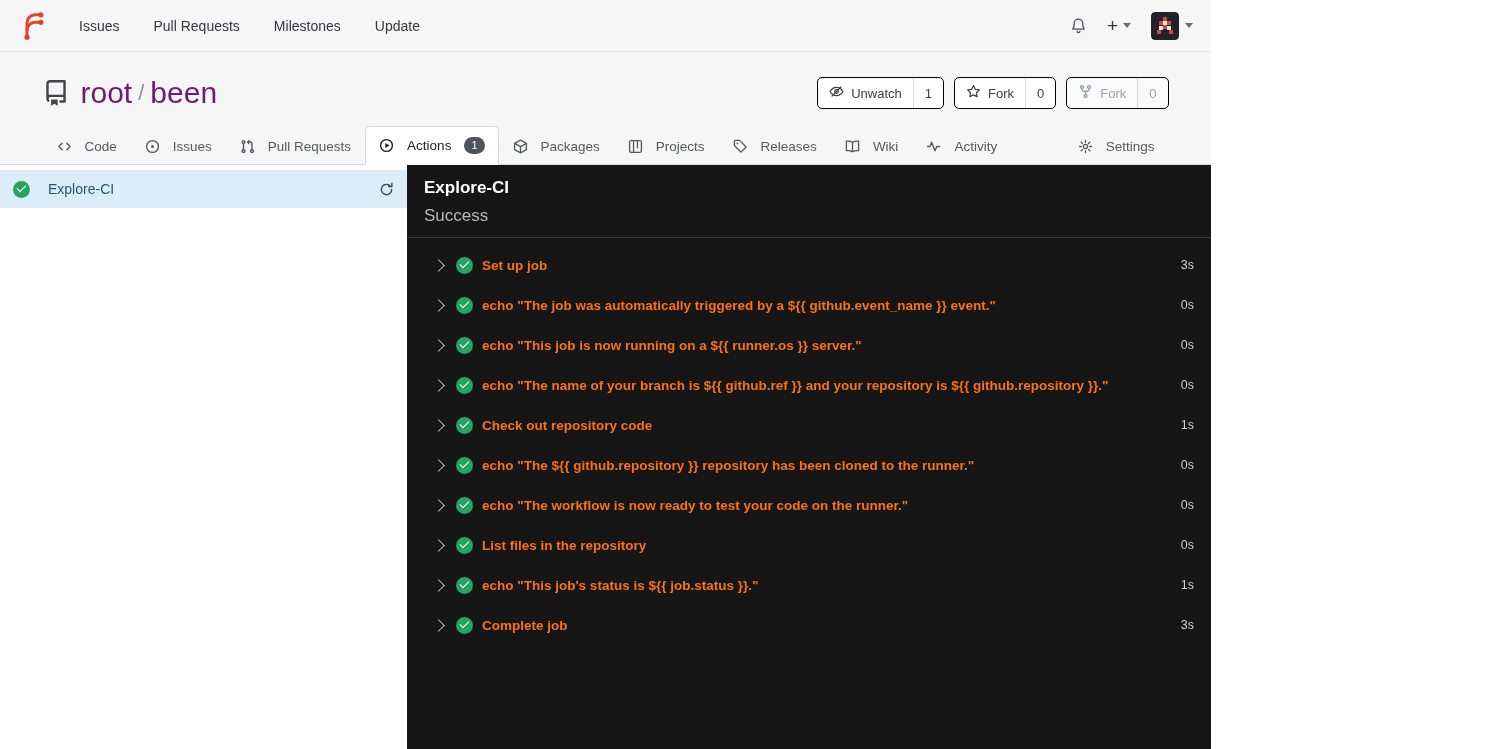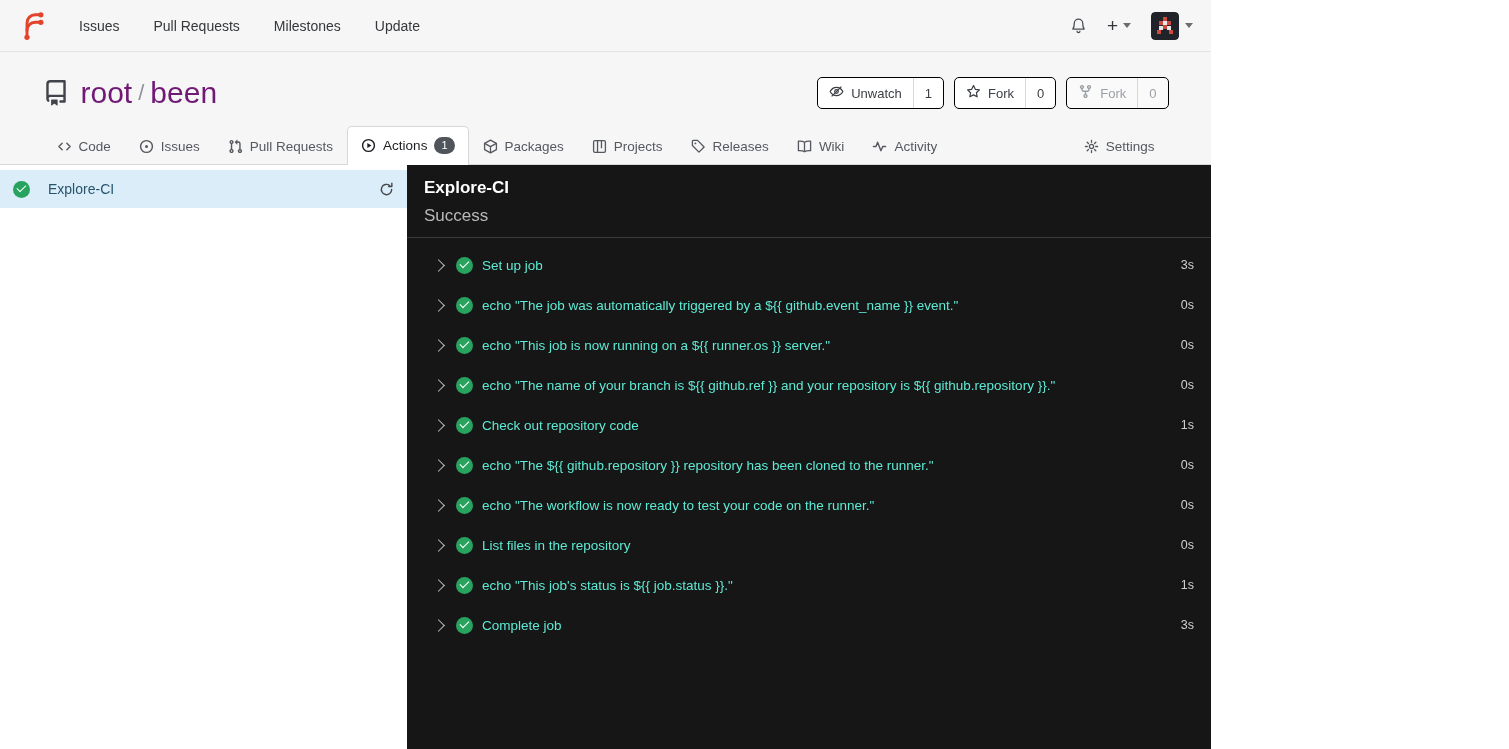--- a/index.html
+++ b/index.html
@@ -31,21 +31,21 @@
   .repo-actions{margin-left:auto;display:flex;gap:10px;}
   .btn-group{display:flex;align-items:stretch;background:#fff;border:1px solid #000000;
              border-radius:5px;overflow:hidden;height:30px;font-size:13px;color:#3b3e43;cursor:pointer;}
   .btn-main{display:flex;align-items:center;gap:7px;padding:0 11px;border-right:1px solid #d8d8db;}
   .btn-count{display:flex;align-items:center;padding:0 11px;}
   .btn-group.disabled{color:#9ba0a6;background:#fafafa;}
 
   
   .tabs-bar{margin-top:12px;border-bottom:1px solid #d8d8db;}
   .tabs{display:flex;align-items:flex-end;}
-  .tab{display:flex;align-items:center;gap:7px;padding:10px 13px;font-size:13.5px;color:#55585e;
+  .tab{display:flex;align-items:center;gap:13px;padding:10px 13px;font-size:13.5px;color:#55585e;
        cursor:pointer;border:1px solid transparent;border-bottom:none;white-space:nowrap;}
   .tab svg{flex:none;}
   .tab.active{background:#fff;border-color:#d8d8db;border-radius:5px 5px 0 0;color:#1c1e21;
               margin-bottom:-1px;padding-bottom:11px;}
   .tab-count{background:#50545b;color:#fff;font-size:11px;line-height:1;border-radius:10px;padding:3px 7px;}
   .tab-settings{margin-left:auto;}
 
   
   main{flex:1;display:flex;flex-direction:column;min-height:0;background:#fff;}
   .run-title{font-size:19px;font-weight:400;color:#1f2328;margin:0;padding:19px 16px 15px;}
@@ -54,21 +54,21 @@
   .job-item{height:38px;display:flex;align-items:center;gap:9px;padding:0 13px;
             background:#dbedf9;color:#27556d;font-size:14px;cursor:pointer;}
   .job-rerun{margin-left:auto;color:#45484d;display:flex;cursor:pointer;}
 
   .log-panel{flex:1;background:#161616;display:flex;flex-direction:column;min-width:0;}
   .log-header{padding:13px 17px 11px;border-bottom:1px solid #3a3a3a;}
   .log-title{font-size:17px;font-weight:700;color:#ffffff;margin-bottom:8px;}
   .log-status{font-size:17px;color:#b9b9b9;}
   .steps{padding-top:7px;overflow:hidden;}
   .step-row{display:flex;align-items:center;height:40px;padding:0 17px 0 27px;cursor:pointer;}
-  .step-name{font-size:13.5px;color:#5eead4;margin-left:0;white-space:nowrap;overflow:hidden;text-overflow:ellipsis;}
+  .step-name{font-size:13.5px;color:#f97316;margin-left:0;white-space:nowrap;overflow:hidden;text-overflow:ellipsis;font-weight:bold;}
   .step-duration{margin-left:auto;color:#cfcfcf;font-size:12.5px;flex:none;padding-left:20px;}
   .chev{width:8px;height:8px;border:solid #bdbdbd;border-width:1.6px 1.6px 0 0;
         transform:rotate(45deg);margin-right:13px;flex:none;}
   .check-circle{width:17px;height:17px;border-radius:50%;background:#27a35f;position:relative;
                 flex:none;margin-right:9px;}
   .check-circle::after{content:"";position:absolute;left:4px;top:4.5px;width:7.5px;height:4px;
                        border-left:1.8px solid #fff;border-bottom:1.8px solid #fff;transform:rotate(-45deg);}
 </style>
 </head>
 <body>

